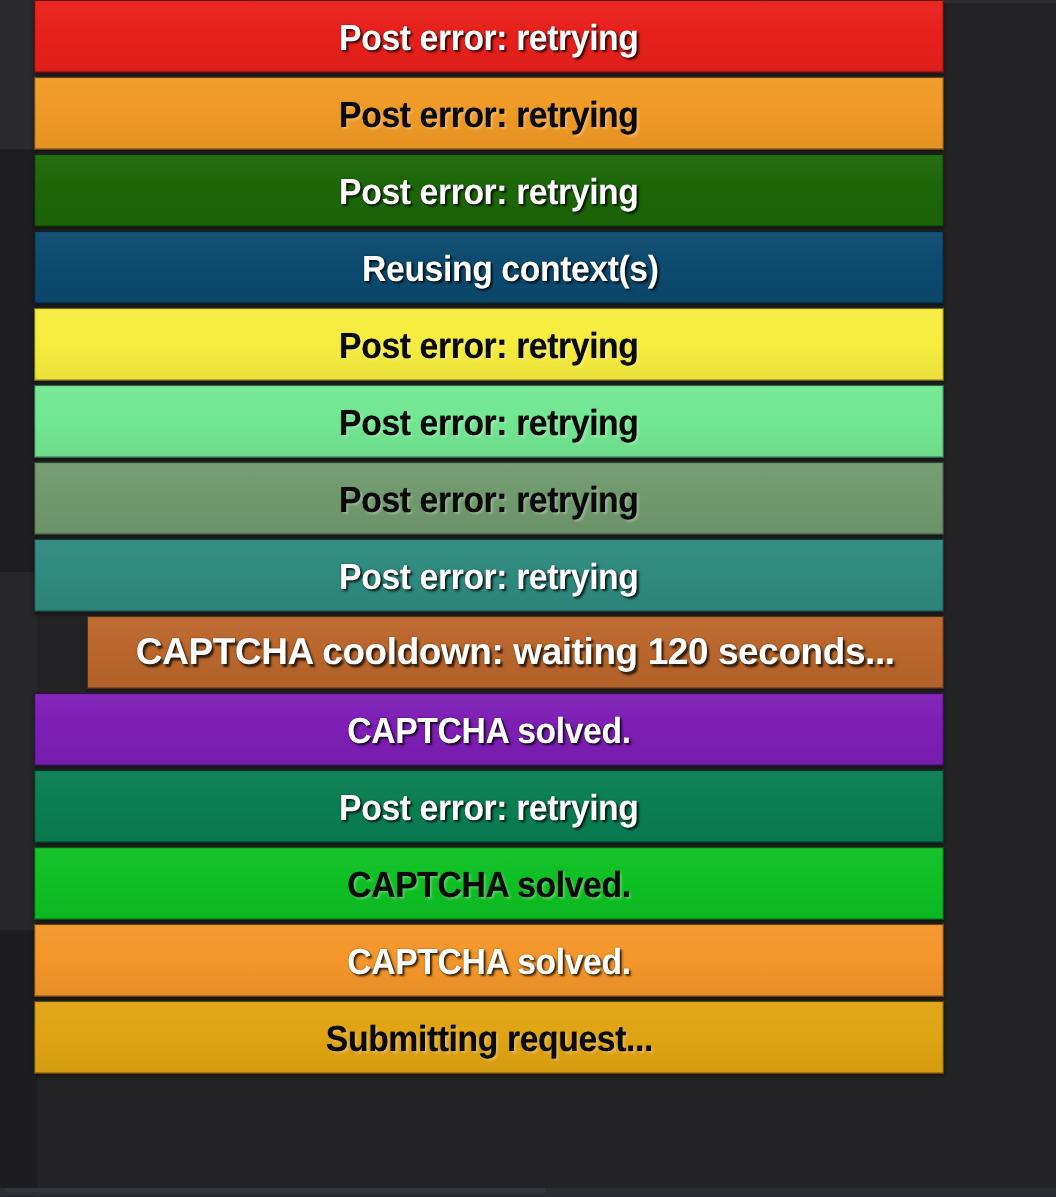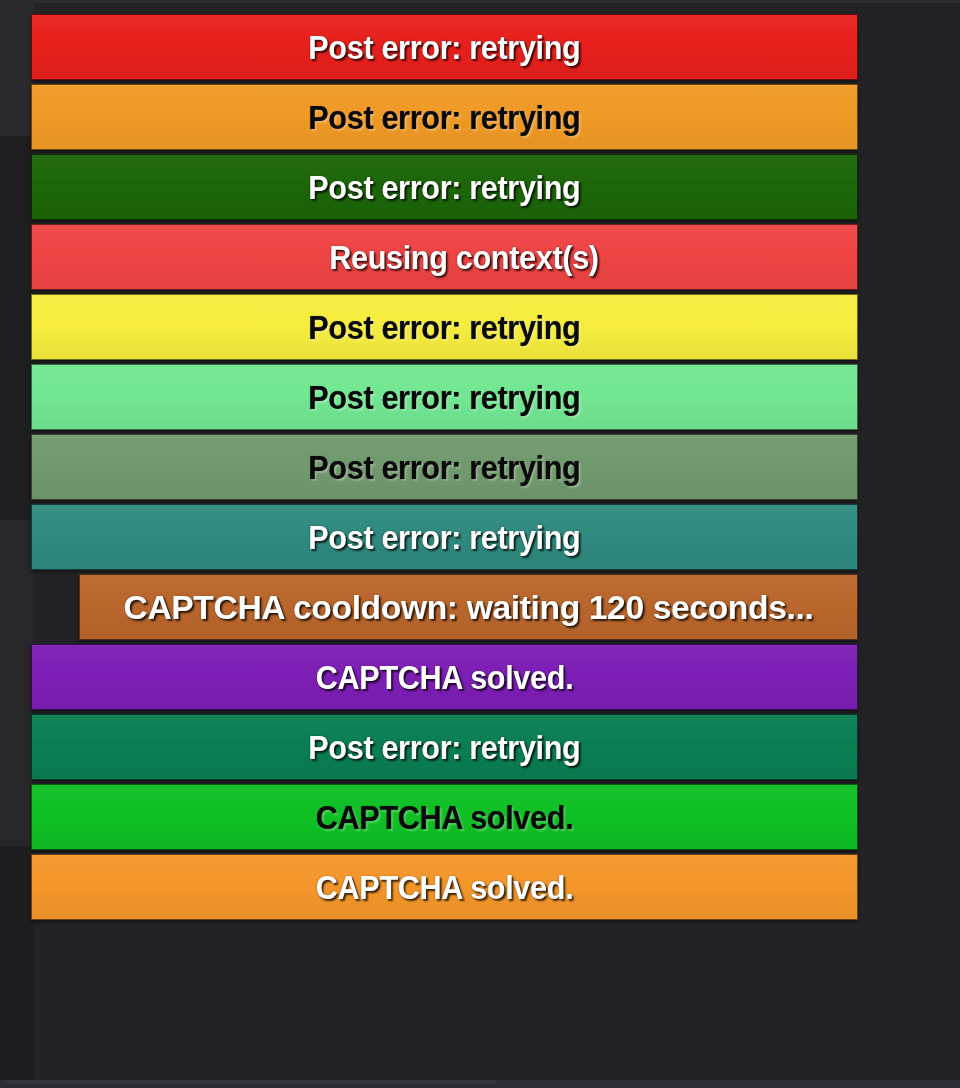--- a/index.html
+++ b/index.html
@@ -23,21 +23,21 @@
   .bg-panel-d { position: absolute; left: 0; top: 846px; width: 34px; height: 242px; background: #1d1d20; }
   .bg-panel-right { position: absolute; left: 34px; top: 0; right: 0; bottom: 0; background: #232326; }
   .bg-strip-top { position: absolute; left: 34px; top: 0; right: 0; height: 3px; background: #2c2c30; }
   .bg-bottom-bar { position: absolute; left: 0; bottom: 0; width: 100%; height: 8px; background: #2c2d33; }
   .bg-bottom-bar-hi { position: absolute; left: 4px; bottom: 4px; width: 492px; height: 4px; background: #34353c; }
 
   
   .toast-stack {
     position: absolute;
     left: 31px;
-    top: 14px;
+    top: 0;
     width: 827px;
     z-index: 2;
     display: flex;
     flex-direction: column;
     gap: 4px;
   }
 
   .toast {
     height: 66px;
     display: flex;
@@ -100,21 +100,21 @@
 <div class="toast-stack" id="toast-stack">
     <div class="toast" style="background: rgb(232, 32, 28);">
       <span class="toast-label light" style="color: rgb(255, 255, 255);">Post error: retrying</span>
     </div>
     <div class="toast" style="background: rgb(240, 154, 38);">
       <span class="toast-label dark" style="color: rgb(10, 10, 10);">Post error: retrying</span>
     </div>
     <div class="toast" style="background: rgb(28, 102, 8);">
       <span class="toast-label light" style="color: rgb(255, 255, 255);">Post error: retrying</span>
     </div>
-    <div class="toast" style="background: #ef4444; padding-left: 38px;">
+    <div class="toast" style="background: #0c4a6e; padding-left: 38px;">
       <span class="toast-label light" style="color: rgb(255, 255, 255);">Reusing context(s)</span>
     </div>
     <div class="toast" style="background: rgb(246, 237, 62);">
       <span class="toast-label dark" style="color: rgb(10, 10, 10);">Post error: retrying</span>
     </div>
     <div class="toast" style="background: rgb(114, 231, 146);">
       <span class="toast-label dark" style="color: rgb(10, 10, 10);">Post error: retrying</span>
     </div>
     <div class="toast" style="background: rgb(113, 153, 110);">
       <span class="toast-label dark" style="color: rgb(10, 10, 10);">Post error: retrying</span>
@@ -130,13 +130,16 @@
     </div>
     <div class="toast" style="background: rgb(10, 126, 82);">
       <span class="toast-label light" style="color: rgb(255, 255, 255);">Post error: retrying</span>
     </div>
     <div class="toast" style="background: rgb(14, 192, 36);">
       <span class="toast-label dark" style="color: rgb(10, 10, 10);">CAPTCHA solved.</span>
     </div>
     <div class="toast" style="background: rgb(244, 150, 42);">
       <span class="toast-label light" style="color: rgb(255, 255, 255);">CAPTCHA solved.</span>
     </div>
+    <div class="toast" style="background: rgb(224, 164, 19);">
+      <span class="toast-label dark" style="color: rgb(10, 10, 10);">Submitting request...</span>
+    </div>
   </div>
 
 </body></html>

